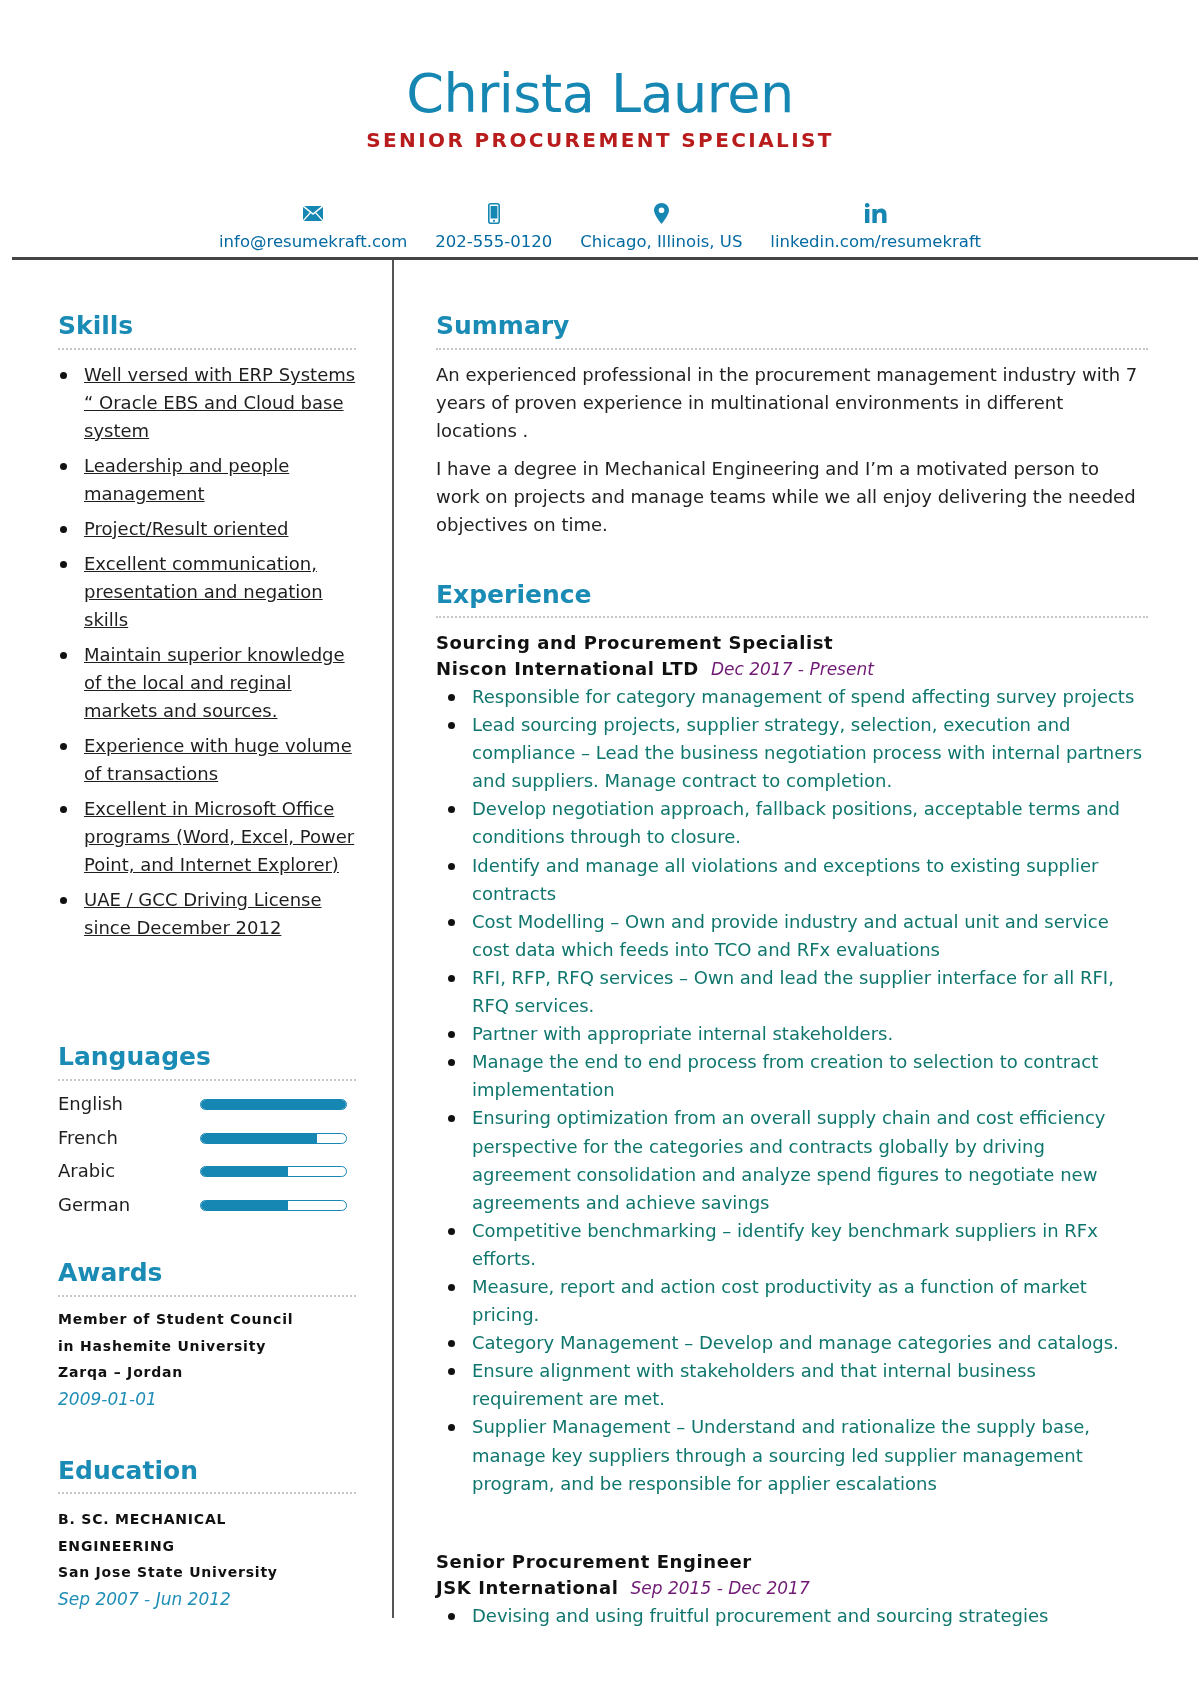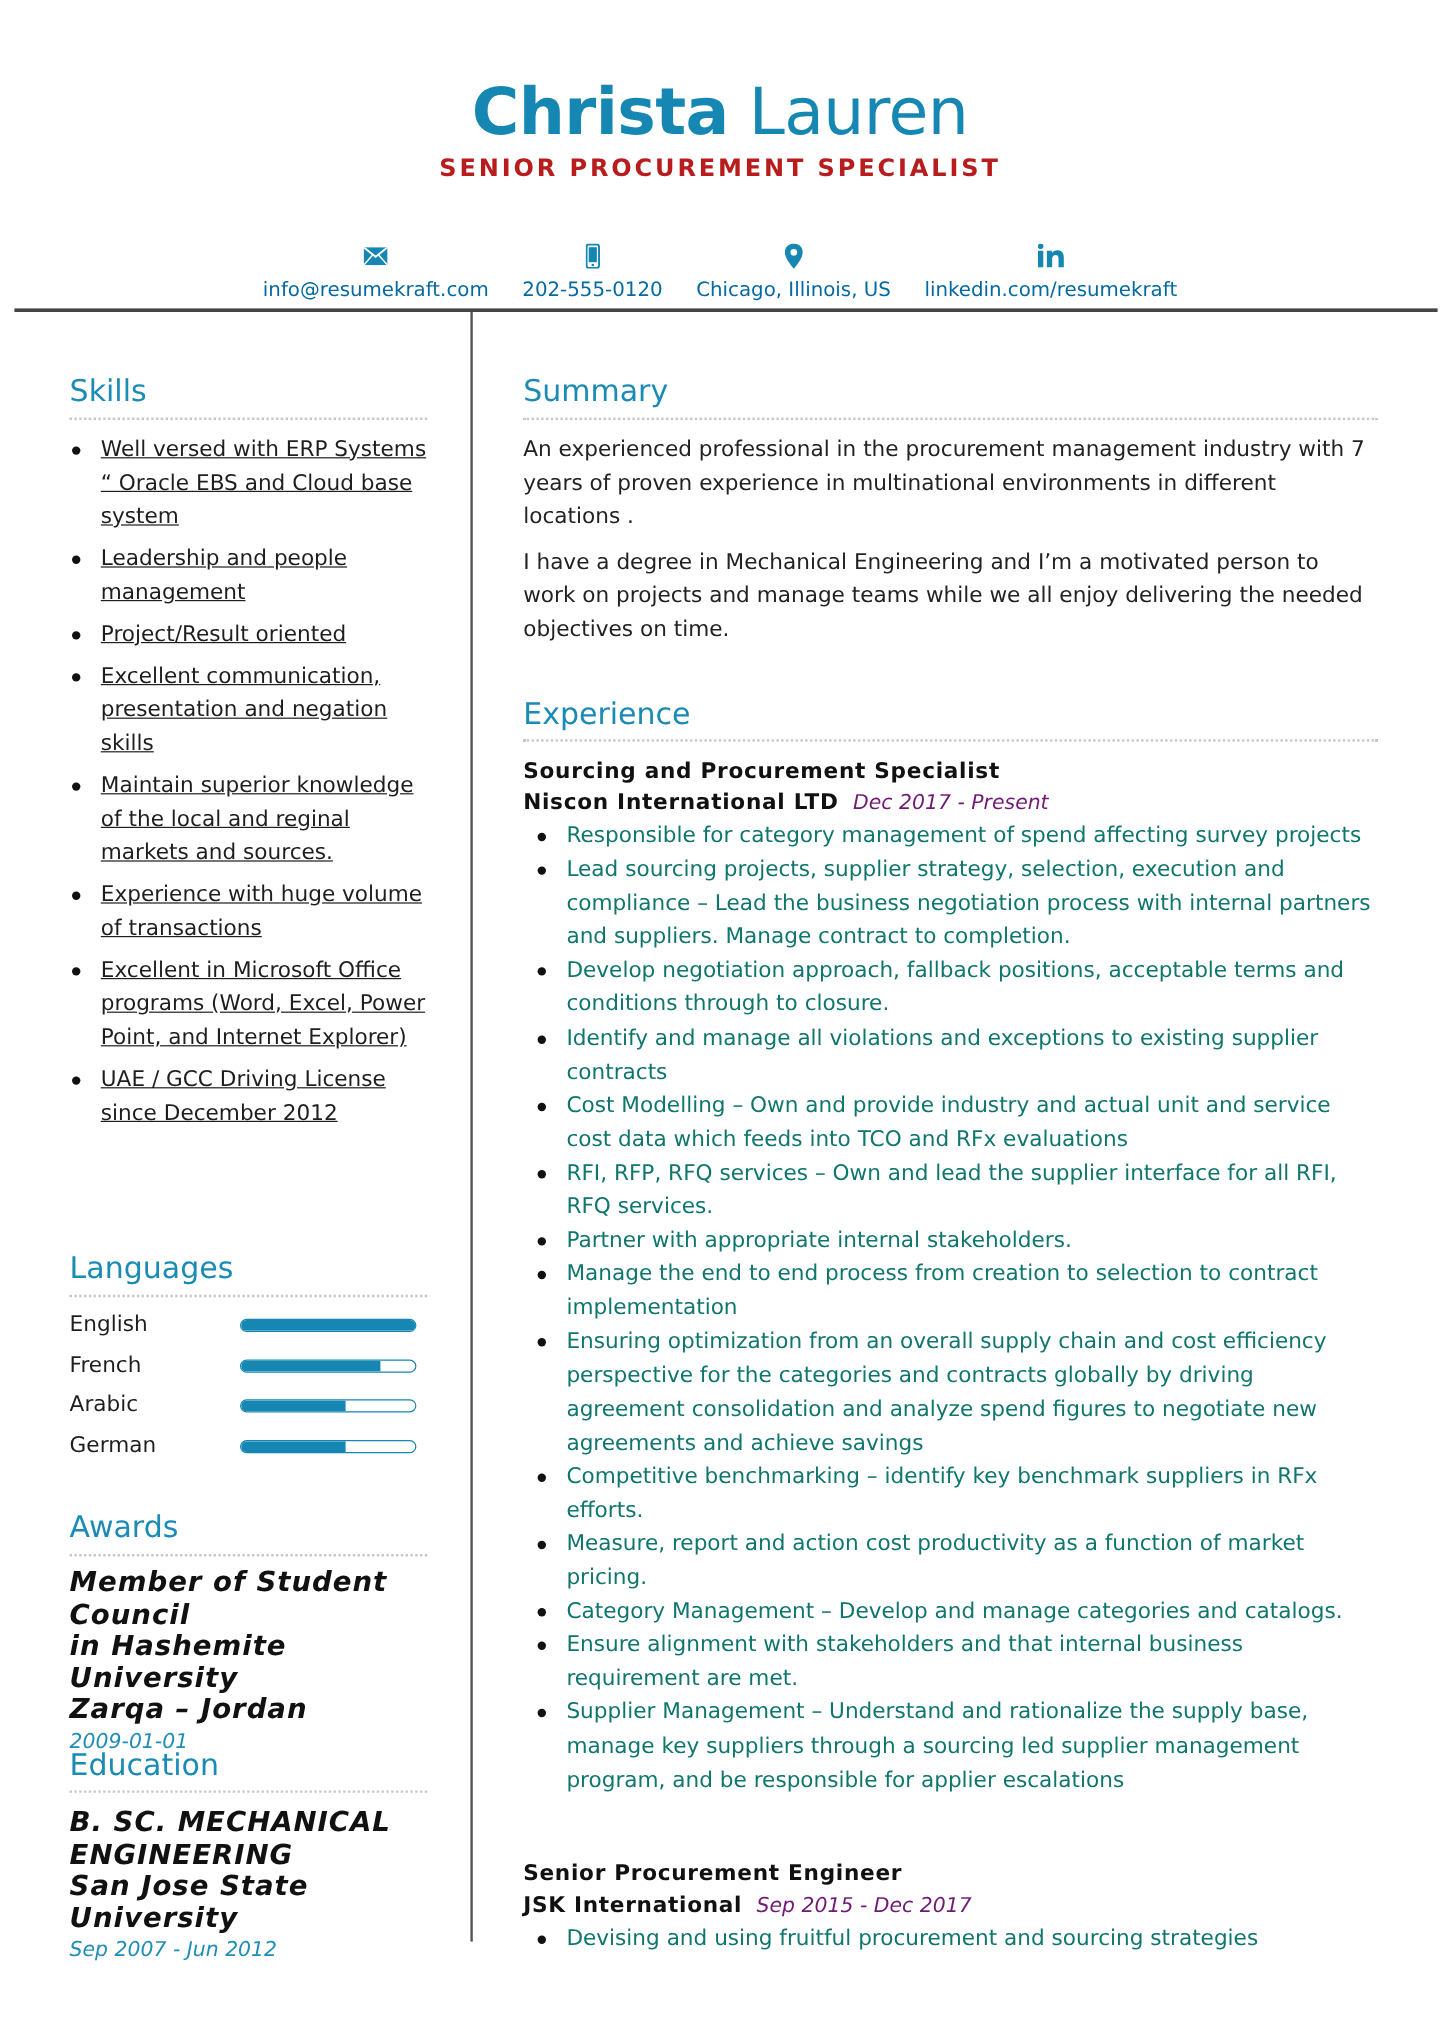--- a/index.html
+++ b/index.html
@@ -2,47 +2,47 @@
 <html><head>
 <meta charset="utf-8">
 <style>
   * { box-sizing: border-box; margin: 0; padding: 0; }
   html, body { width: 1200px; height: 1698px; background: #ffffff; overflow: hidden; }
   body { position: relative; font-family: "Liberation Sans", "DejaVu Sans", sans-serif; color: #1c1c1c; }
 
   .header { position: absolute; left: 0; top: 0; width: 1200px; height: 260px; }
   .name { position: absolute; left: 0; top: 62px; width: 1200px; text-align: center;
           font-family: "DejaVu Sans", sans-serif; font-size: 54px; line-height: 64px; color: #1687b3; letter-spacing: -0.5px; }
-  .name .first { font-weight: bold; }
+  .name .first { font-weight: normal; }
   .name .last { font-weight: normal; }
   .job-title { position: absolute; left: 0; top: 128px; width: 1200px; text-align: center;
                font-family: "DejaVu Sans", sans-serif; font-size: 20px; line-height: 24px; color: #b91c1c;
                letter-spacing: 2.4px; font-weight: bold; }
   .contacts { position: absolute; left: 0; top: 200px; width: 1200px; display: flex; justify-content: center; gap: 28px; }
   .contact { display: flex; flex-direction: column; align-items: center; }
   .contact .icon { height: 26px; display: flex; align-items: center; justify-content: center; color: #1687b3; }
   .contact .text { font-family: "DejaVu Sans", sans-serif; font-size: 16.5px; line-height: 24px; color: #0369a1; margin-top: 4px; }
   .hr { position: absolute; left: 12px; top: 257px; width: 1186px; height: 3px; background: #454545; }
   .vdivider { position: absolute; left: 392px; top: 260px; width: 2px; height: 1358px; background: #555555; }
 
   .section-head { position: absolute; font-family: "DejaVu Sans", sans-serif; font-size: 25px; line-height: 32px;
-                  font-weight: normal; color: #1a8bb5; }
+                  font-weight: bold; color: #1a8bb5; }
   .dots { position: absolute; height: 0; border-top: 2px dotted #c7c7c7; }
   .skills-list { list-style: none; position: absolute; left: 58px; top: 361px; width: 300px; }
   .skills-list li { position: relative; padding-left: 26px; font-family: "DejaVu Sans", sans-serif; font-size: 18px;
                     line-height: 28px; color: #1e1e1e; margin-bottom: 7px; text-decoration: underline; }
   .skills-list li::before { content: ""; position: absolute; left: 2px; top: 11px; width: 7px; height: 7px; border-radius: 50%; background: #111; }
 
   .lang-row { position: absolute; left: 58px; width: 300px; height: 28px; display: flex; align-items: center; }
   .lang-name { font-family: "DejaVu Sans", sans-serif; font-size: 18px; line-height: 28px; color: #1e1e1e; width: 142px; }
   .lang-bar { position: relative; width: 147px; height: 11px; border: 1.5px solid #1687b3; border-radius: 6px; overflow: hidden; background: #fff; }
   .lang-fill { position: absolute; left: 0; top: 0; bottom: 0; background: #1687b3; }
 
   .award-block, .edu-block { position: absolute; left: 58px; width: 310px; }
-  .bold-line { font-family: "DejaVu Sans", sans-serif; font-size: 23px; line-height: 26.5px; font-weight: bold; color: #111; letter-spacing: 0.8px; font-style: italic; }
+  .bold-line { font-family: "DejaVu Sans", sans-serif; font-size: 14px; line-height: 26.5px; font-weight: bold; color: #111; letter-spacing: 0.8px; }
   .date { font-family: "DejaVu Sans", sans-serif; font-size: 17px; line-height: 26px; font-style: italic; color: #1f8eb6; }
 
   .right { position: absolute; left: 436px; width: 712px; }
   .summary p { font-family: "DejaVu Sans", sans-serif; font-size: 18px; line-height: 28px; color: #222; margin-bottom: 10px; }
 
   .job-title-line { font-family: "DejaVu Sans", sans-serif; font-size: 18px; line-height: 26px; font-weight: bold; color: #111; letter-spacing: 0.6px; }
   .company-line { display: flex; align-items: baseline; gap: 12px; }
   .company { font-family: "DejaVu Sans", sans-serif; font-size: 18px; line-height: 26px; font-weight: bold; color: #111; letter-spacing: 0.6px; }
   .job-date { font-family: "DejaVu Sans", sans-serif; font-size: 17px; line-height: 26px; font-style: italic; color: #701a75; }
   .bullets { list-style: none; margin-top: 1px; }

